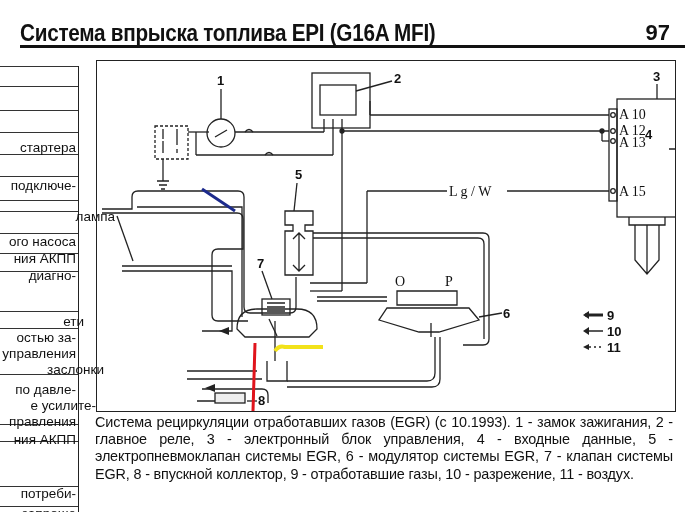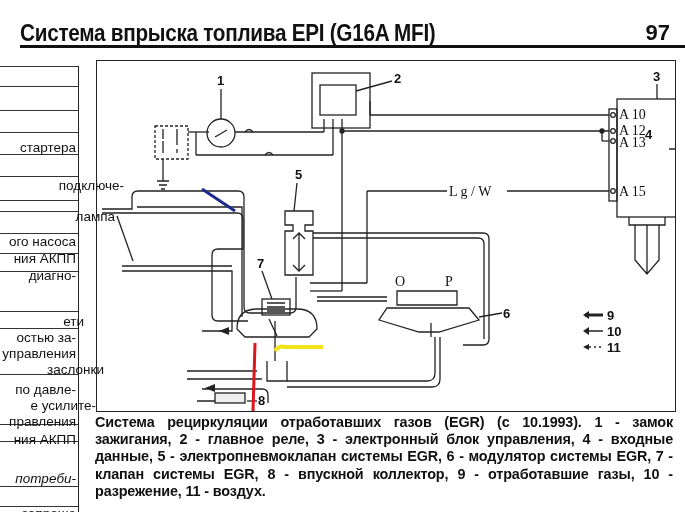--- a/index.html
+++ b/index.html
@@ -7,21 +7,21 @@
   .header{position:absolute;left:20px;top:18px;width:650px;height:30px;}
   .title{position:absolute;left:0;top:2px;font-size:23px;font-weight:bold;letter-spacing:-0.3px;white-space:nowrap;transform:scaleX(0.9);transform-origin:left;}
   .pagenum{position:absolute;right:0;top:2px;font-size:22px;font-weight:bold;}
   .rule{position:absolute;left:0;top:27px;width:668px;height:3px;background:#111;}
   .lefttable{position:absolute;left:0;top:66px;width:78px;height:446px;border-right:1.5px solid #222;}
   .lrow{position:absolute;left:0;width:78px;font-size:13.5px;text-align:right;white-space:nowrap;overflow:hidden;line-height:16px;}
   .lrow span{display:inline-block;padding-right:2px;}
   .hline{position:absolute;left:0;width:78px;height:1.3px;background:#333;}
   .diagram{position:absolute;left:96px;top:60px;width:578px;height:350px;border:1.5px solid #222;}
   .diagram svg{position:absolute;left:0;top:0;}
-  .caption{position:absolute;left:95px;top:414px;width:578px;font-size:14.4px;font-weight:bold;line-height:17.2px;text-align:justify;letter-spacing:-0.15px;}
+  .caption{position:absolute;left:95px;top:414px;width:578px;font-size:14.4px;font-weight:normal;line-height:17.2px;text-align:justify;letter-spacing:-0.15px;}
   .lbl{font-family:"Liberation Sans",sans-serif;font-weight:bold;font-size:13px;fill:#111;}
   .pin{font-family:"Liberation Serif",serif;font-size:14px;fill:#111;}
 </style>
 </head>
 <body>
 
 <div class="header">
   <div class="title">Система впрыска топлива EPI (G16A MFI)</div>
   <div class="pagenum">97</div>
   <div class="rule"></div>
@@ -40,34 +40,34 @@
     <div class="hline" style="top: 187px;"></div>
     <div class="hline" style="top: 205px;"></div>
     <div class="hline" style="top: 245px;"></div>
     <div class="hline" style="top: 262px;"></div>
     <div class="hline" style="top: 308px;"></div>
     <div class="hline" style="top: 358px;"></div>
     <div class="hline" style="top: 375px;"></div>
     <div class="hline" style="top: 420px;"></div>
     <div class="hline" style="top: 440px;"></div>
     <div class="lrow" style="top: 74px;"><span>стартера</span></div>
-    <div class="lrow" style="top: 112px; padding-left: 48px;"><span>подключе-</span></div>
+    <div class="lrow" style="top: 112px;"><span>подключе-</span></div>
     <div class="lrow" style="top: 143px; margin-left: 39px;"><span>лампа</span></div>
     <div class="lrow" style="top: 168px; text-align: right;"><span>ого насоса</span></div>
     <div class="lrow" style="top: 185px;"><span>ния АКПП</span></div>
     <div class="lrow" style="top: 202px;"><span>диагно-</span></div>
     <div class="lrow" style="top: 248px; padding-left: 8px;"><span>ети</span></div>
     <div class="lrow" style="top: 264px;"><span>остью за-</span></div>
     <div class="lrow" style="top: 280px;"><span>управления</span></div>
     <div class="lrow" style="top: 296px; margin-left: 28px;"><span>заслонки</span></div>
     <div class="lrow" style="top: 316px;"><span>по давле-</span></div>
     <div class="lrow" style="top: 332px; margin-left: 20px;"><span>е усилите-</span></div>
     <div class="lrow" style="top: 348px;"><span>правления</span></div>
     <div class="lrow" style="top: 366px;"><span>ния АКПП</span></div>
-    <div class="lrow" style="top: 405px; font-style: italic;"><span>потреби-</span></div>
+    <div class="lrow" style="top: 420px;"><span>потреби-</span></div>
     <div class="lrow" style="top: 440px;"><span>запроше</span></div>
   </div>
 
 <div class="diagram">
   <svg width="578" height="350" viewBox="0 0 578 350">
     <g stroke="#222" stroke-width="1.3" fill="none">
 
       <rect x="58" y="65" width="33" height="33" stroke-dasharray="3,2"></rect>
       <path d="M66 68 v10 M66 80 v12 M80 68 v16 M80 88 v4"></path>
       <line x1="91" y1="71" x2="112" y2="71"></line>

